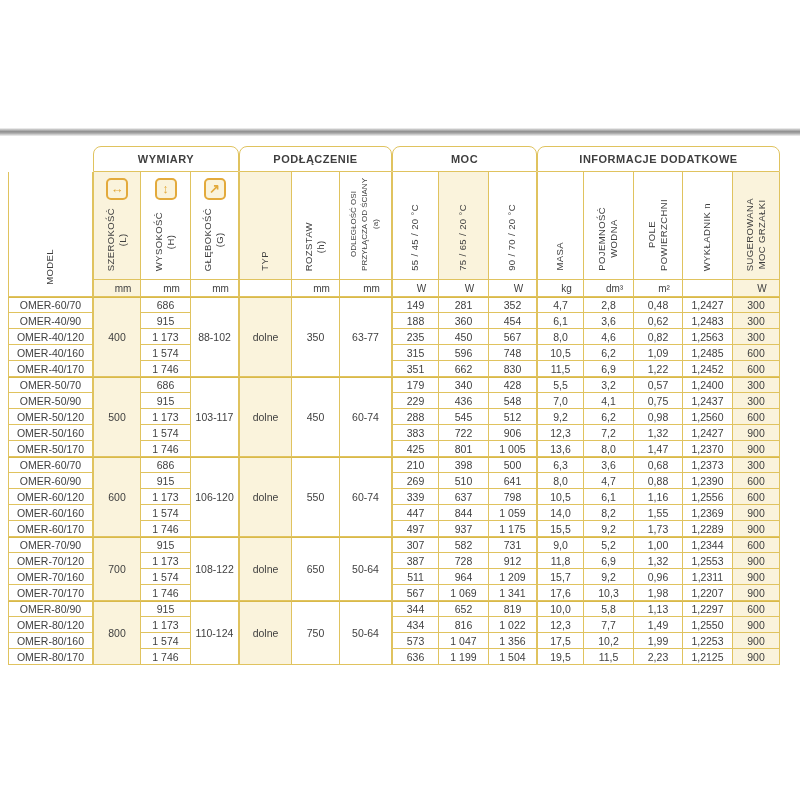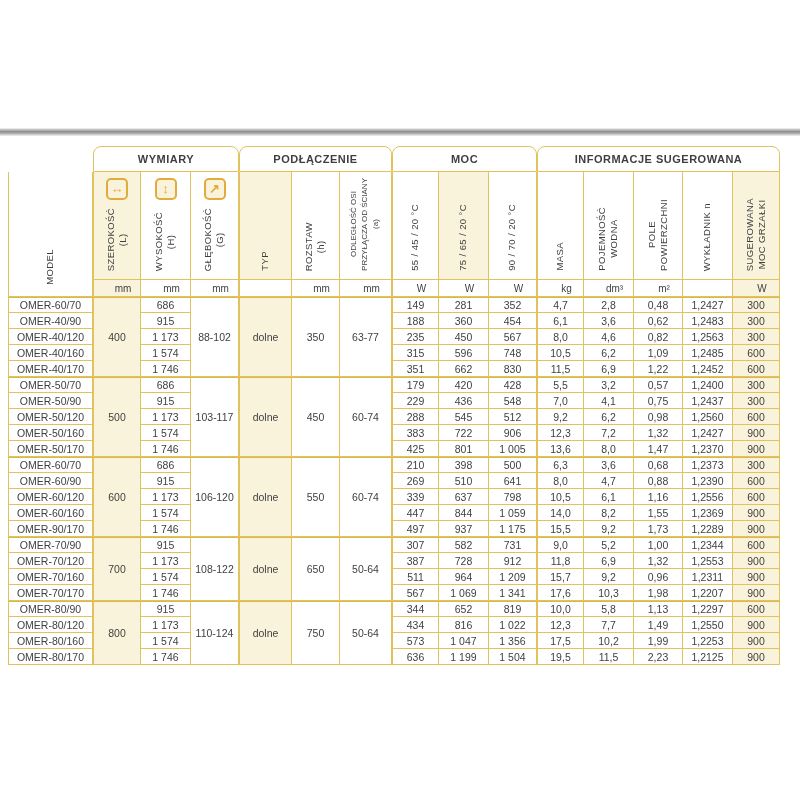--- a/index.html
+++ b/index.html
@@ -55,21 +55,21 @@
     <col style="width:49px">
       <col style="width:50px">
       <col style="width:47px">
   </colgroup>
   <thead>
     <tr>
       <th class="blank"></th>
       <th class="group" colspan="3">WYMIARY</th>
       <th class="group" colspan="3">PODŁĄCZENIE</th>
       <th class="group" colspan="3">MOC</th>
-      <th class="group" colspan="5">INFORMACJE SUGEROWANA</th>
+      <th class="group" colspan="5">INFORMACJE DODATKOWE</th>
     </tr>
     <tr>
       <th class="model-th" rowspan="2"><span class="vtext">MODEL</span></th>
       <th class="colh shaded sep-l"><span class="iconbox">↔</span><span class="vtext">SZEROKOŚĆ
 (L)</span></th>
       <th class="colh"><span class="iconbox">↕</span><span class="vtext">WYSOKOŚĆ
 (H)</span></th>
       <th class="colh"><span class="iconbox">↗</span><span class="vtext">GŁĘBOKOŚĆ
 (G)</span></th>
       <th class="colh shaded sep-l"><span class="vtext">TYP</span></th>
@@ -175,21 +175,21 @@
       </tr>
       <tr class="group-first">
         <td class="model-cell">OMER-50/70</td>
         <td class="shaded sep-l" rowspan="5">500</td>
         <td>686</td>
         <td rowspan="5">103-117</td>
         <td class="shaded sep-l" rowspan="5">dolne</td>
         <td rowspan="5">450</td>
         <td rowspan="5">60-74</td>
         <td class="sep-l">179</td>
-        <td>420</td>
+        <td>340</td>
         <td>428</td>
         <td class="sep-l">5,5</td>
         <td>3,2</td>
         <td>0,57</td>
         <td>1,2400</td>
         <td class="shaded">300</td>
       </tr>
       <tr>
         <td class="model-cell">OMER-50/90</td>
         <td>915</td>
@@ -285,21 +285,21 @@
         <td class="sep-l">447</td>
         <td>844</td>
         <td>1 059</td>
         <td class="sep-l">14,0</td>
         <td>8,2</td>
         <td>1,55</td>
         <td>1,2369</td>
         <td class="shaded">900</td>
       </tr>
       <tr>
-        <td class="model-cell">OMER-90/170</td>
+        <td class="model-cell">OMER-60/170</td>
         <td>1 746</td>
         <td class="sep-l">497</td>
         <td>937</td>
         <td>1 175</td>
         <td class="sep-l">15,5</td>
         <td>9,2</td>
         <td>1,73</td>
         <td>1,2289</td>
         <td class="shaded">900</td>
       </tr>

